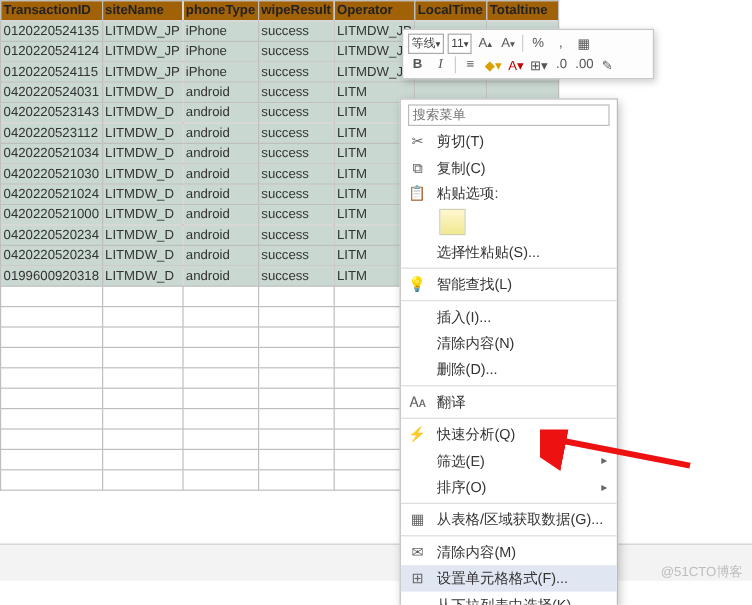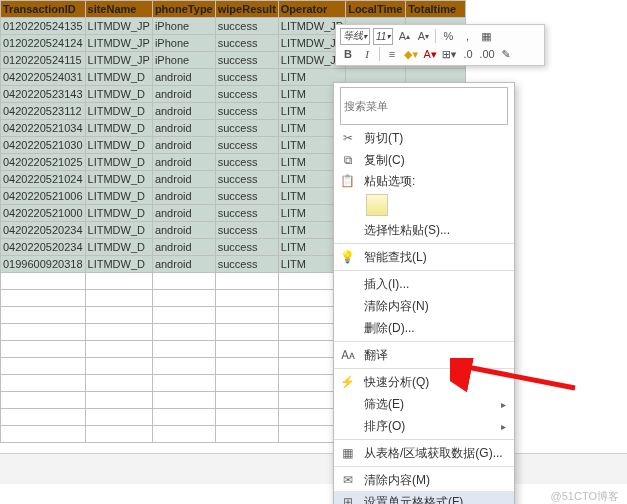--- a/index.html
+++ b/index.html
@@ -45,21 +45,21 @@
     width: 200px;
     background: #fdfdfd;
     border: 1px solid #c8c8c8;
     box-shadow: 2px 2px 6px rgba(0,0,0,.2);
     padding: 2px 4px;
     z-index: 5;
   }
   .mini-row { display:flex; align-items:center; gap:3px; height:18px; }
   .mini-sel {
     border:1px solid #aaa; font-size:10px; padding:0 2px; height:15px;
-    display:inline-flex; align-items:center; background:#fff; color:#444;font-style:italic;
+    display:inline-flex; align-items:center; background:#fff; color:#444;
   }
   .mini-btn {
     width:16px;height:16px;display:inline-flex;align-items:center;justify-content:center;
     font-size:11px;color:#555;cursor:pointer;
   }
   .sep{width:1px;height:14px;background:#ccc;margin:0 1px;}
   .sup{font-size:8px;vertical-align:super}
 
   
   .ctx {
@@ -72,21 +72,21 @@
     box-shadow:2px 3px 8px rgba(0,0,0,.25);
     z-index:6;
     font-size:12px;
     color:#333;
   }
   .ctx .search {
     margin:4px 6px 2px 6px;
   }
   .ctx .search input{
     width:100%; box-sizing:border-box;
-    border:1px solid #bbb; font-size:11px; padding:12px 3px;
+    border:1px solid #bbb; font-size:11px; padding:2px 3px;
     color:#666;
   }
   .ctx .item{
     display:flex;align-items:center;
     height:22px;padding:0 8px 0 6px;gap:8px;
     cursor:default;
   }
   .ctx .item.section{font-weight:normal;height:20px;}
   .ctx .item .ico{width:16px;text-align:center;color:#666;font-size:12px;flex:none;}
   .ctx .item .lbl{flex:1;white-space:nowrap;overflow:hidden;}
@@ -99,21 +99,21 @@
   
   .red-arrow{
     position:absolute;
     top:358px;
     left:450px;
     z-index:10;
     pointer-events:none;
   }
 
   .watermark{
-    position:absolute;right:8px;bottom:0;
+    position:absolute;right:8px;bottom:20px;
     font-size:11px;color:#bdbdbd;
     z-index:20;
   }
 
   .bottom-strip{
     position:absolute;left:0;bottom:20px;right:0;height:30px;
     background:#f3f3f3;border-top:1px solid #d0d0d0;
   }
 </style>
 </head>
@@ -207,39 +207,21 @@
       <tr>
         <td class="sel">0420220521030</td>
         <td class="sel">LITMDW_D</td>
         <td class="sel">android</td>
         <td class="sel">success</td>
         <td class="sel">LITM</td>
         <td class="sel"></td>
         <td class="sel"></td>
       </tr>
       <tr>
-        <td class="sel">0420220521025</td>
-        <td class="sel">LITMDW_D</td>
-        <td class="sel">android</td>
-        <td class="sel">success</td>
-        <td class="sel">LITM</td>
-        <td class="sel"></td>
-        <td class="sel"></td>
-      </tr>
-      <tr>
         <td class="sel">0420220521024</td>
-        <td class="sel">LITMDW_D</td>
-        <td class="sel">android</td>
-        <td class="sel">success</td>
-        <td class="sel">LITM</td>
-        <td class="sel"></td>
-        <td class="sel"></td>
-      </tr>
-      <tr>
-        <td class="sel">0420220521006</td>
         <td class="sel">LITMDW_D</td>
         <td class="sel">android</td>
         <td class="sel">success</td>
         <td class="sel">LITM</td>
         <td class="sel"></td>
         <td class="sel"></td>
       </tr>
       <tr>
         <td class="sel">0420220521000</td>
         <td class="sel">LITMDW_D</td>

